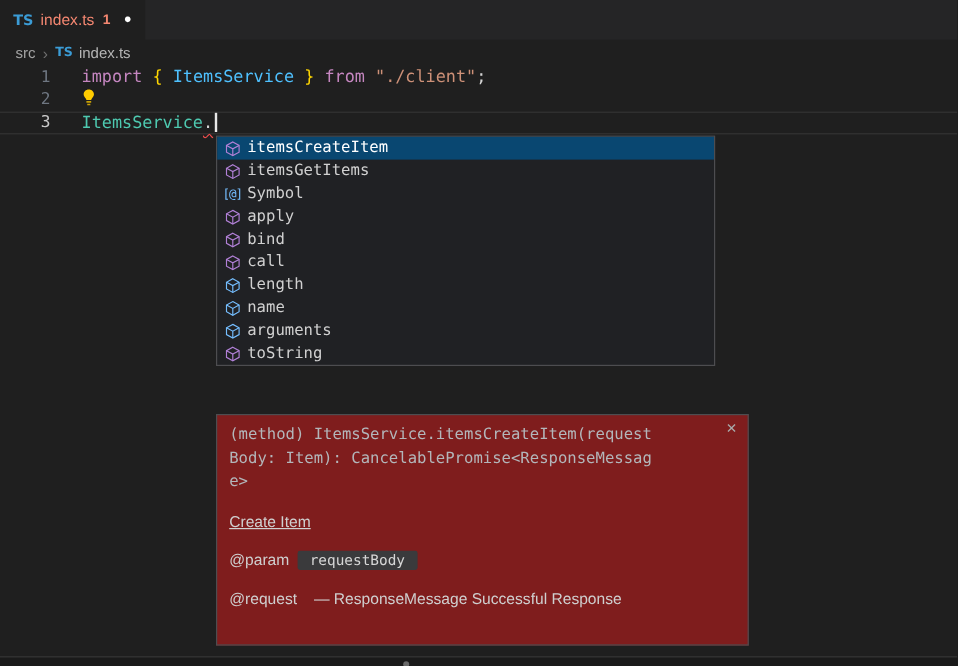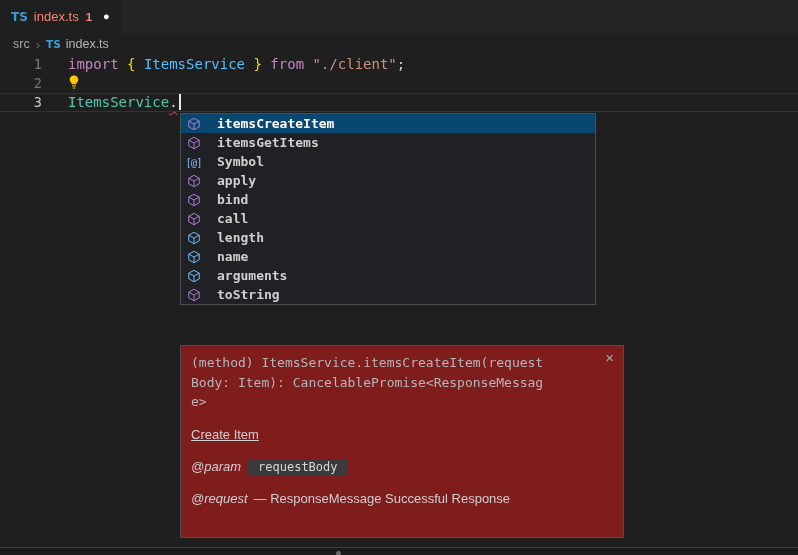--- a/index.html
+++ b/index.html
@@ -39,30 +39,30 @@
   .suggest{position:absolute;left:180px;top:113px;width:416px;background:#202124;
            border:1px solid #4d4d50;box-sizing:border-box;}
   .srow{display:flex;align-items:center;height:19px;padding-left:3px;cursor:pointer;
         font-family:"DejaVu Sans Mono", monospace;font-size:13px;color:#d0d0d0;}
   .srow.selected{background:#094771;color:#ffffff;}
   .sicon{width:19px;flex:none;display:flex;align-items:center;justify-content:center;}
   .sicon svg{display:block;}
   .icon-method{color:#b180d7;}
   .icon-field{color:#75beff;}
   .icon-misc{color:#75beff;font-size:10.5px;font-family:"DejaVu Sans Mono", monospace;letter-spacing:-1px;}
-  .slabel{margin-left:14px;white-space:pre;font-weight:bold;}
+  .slabel{margin-left:3px;white-space:pre;}
   
   .docs{position:absolute;left:180px;top:345px;width:444px;height:193px;background:#7f1d1d;
         border:1px solid #4d4d50;box-sizing:border-box;padding:7px 10px;color:#cccccc;}
   .sigline{font-family:"DejaVu Sans Mono", monospace;font-size:13px;line-height:19.5px;color:#b3b6ba;white-space:pre;}
   .docs-close{position:absolute;top:4px;right:9px;font-size:15px;color:#a8a8a8;cursor:pointer;line-height:1;}
   .docs-desc{font-size:13px;margin-top:15px;color:#d0d0d0;text-decoration:underline;}
   .tagrow{margin-top:17px;font-size:13px;color:#cfcfcf;}
-  .tagname{font-style:italic;}
-  .tagtext{margin-left:6px;}
+  .tagname{}
+  .tagtext{margin-left:14px;}
   .chip{font-family:"DejaVu Sans Mono", monospace;font-size:12px;background:#3a3a3c;color:#d6d6d6;
         padding:1px 10px;margin-left:7px;border-radius:2px;}
   
   .bottom-divider{position:absolute;left:0;top:547px;width:798px;height:1px;background:#3d3d3d;}
   .below{position:absolute;left:0;top:548px;width:798px;height:7px;background:#1a1a1a;}
   .odot{position:absolute;left:336px;top:551px;width:5px;height:5px;border-radius:50%;background:#6a6a6a;}
 </style>
 </head>
 <body>
 

